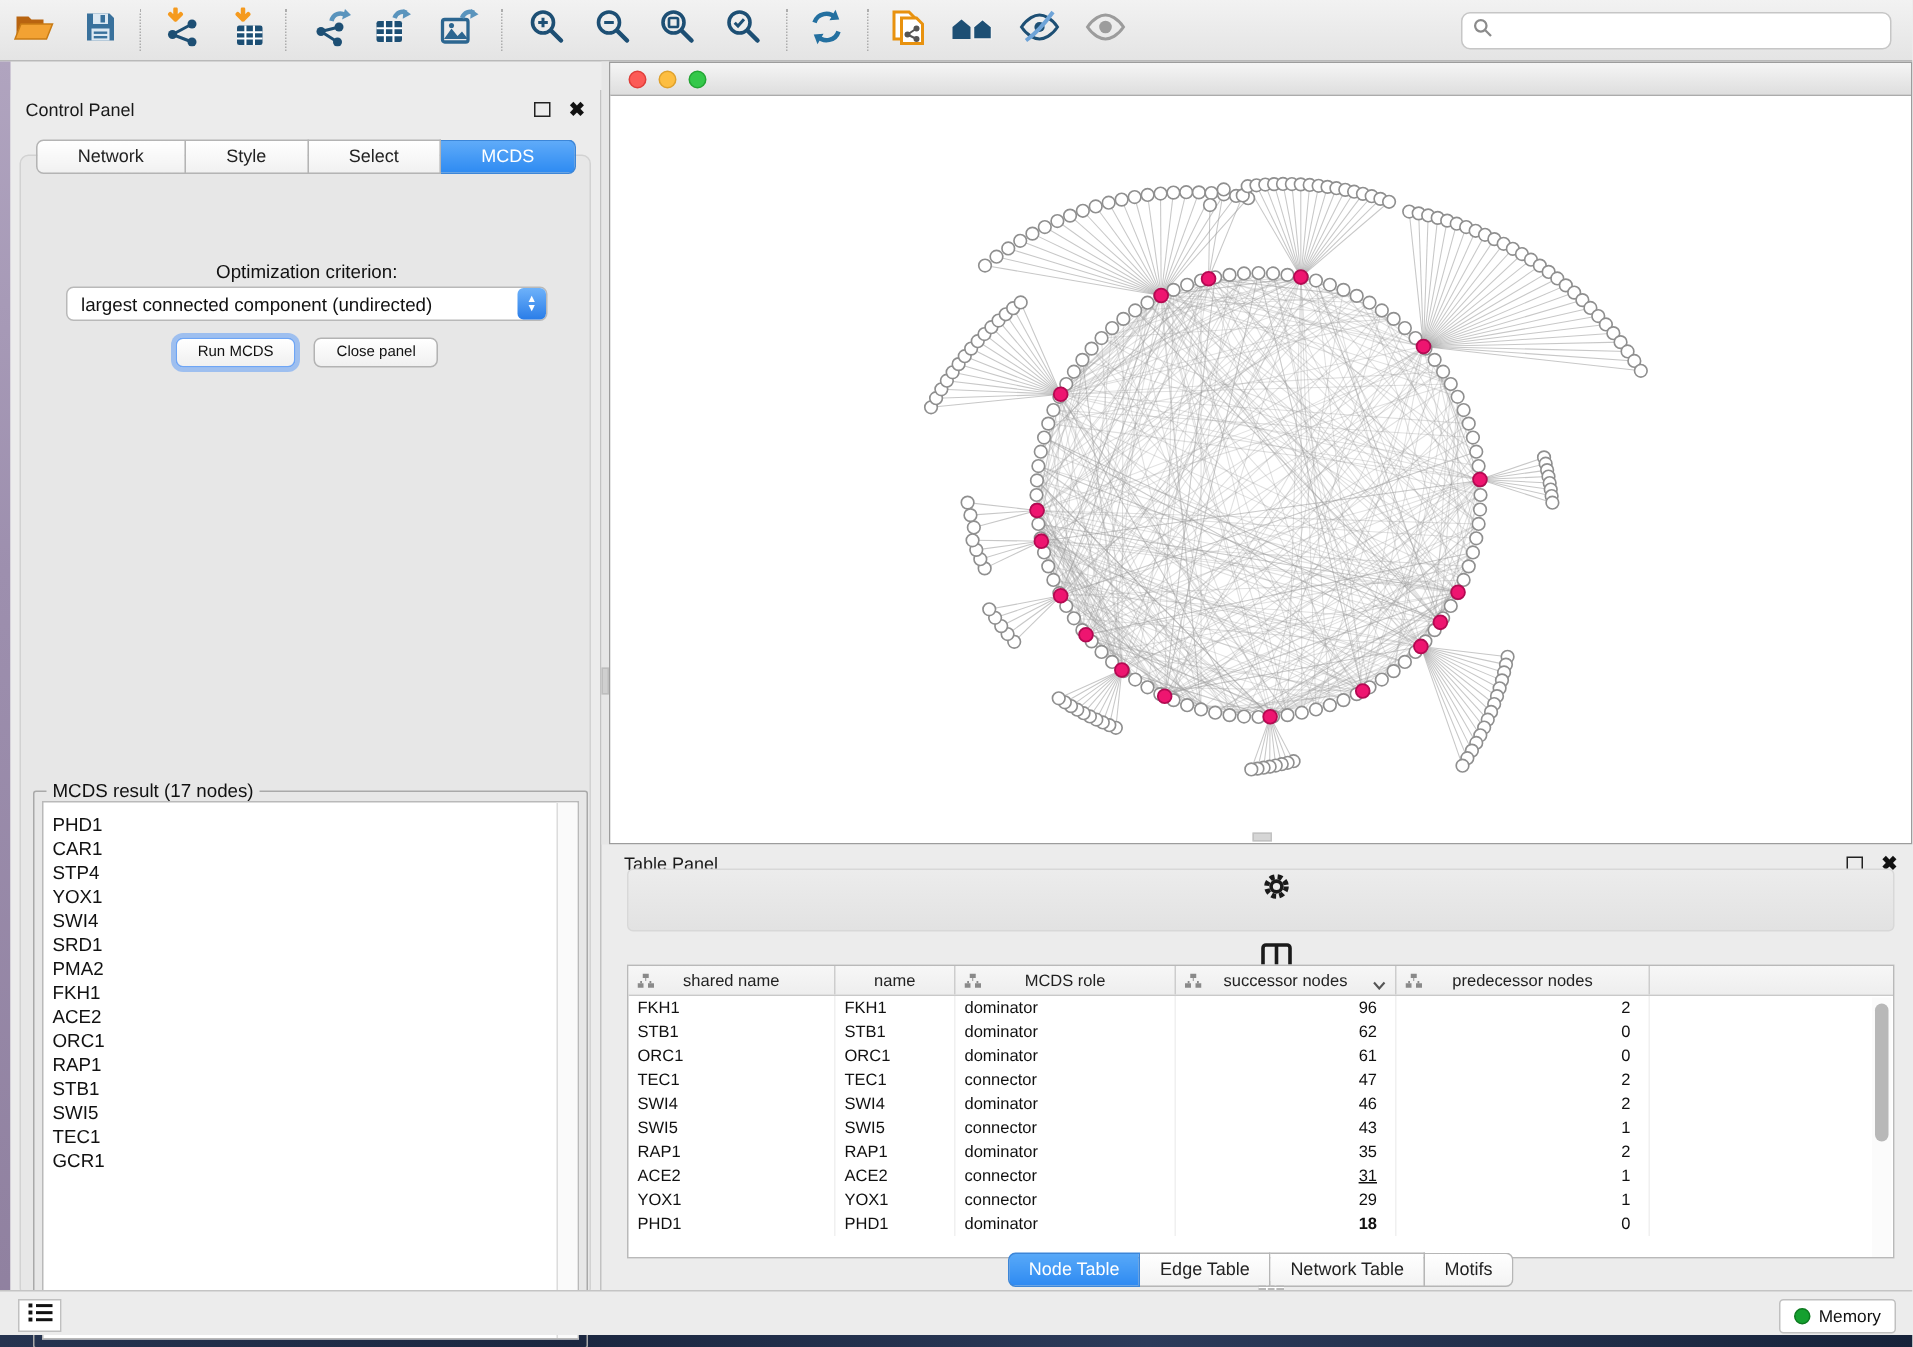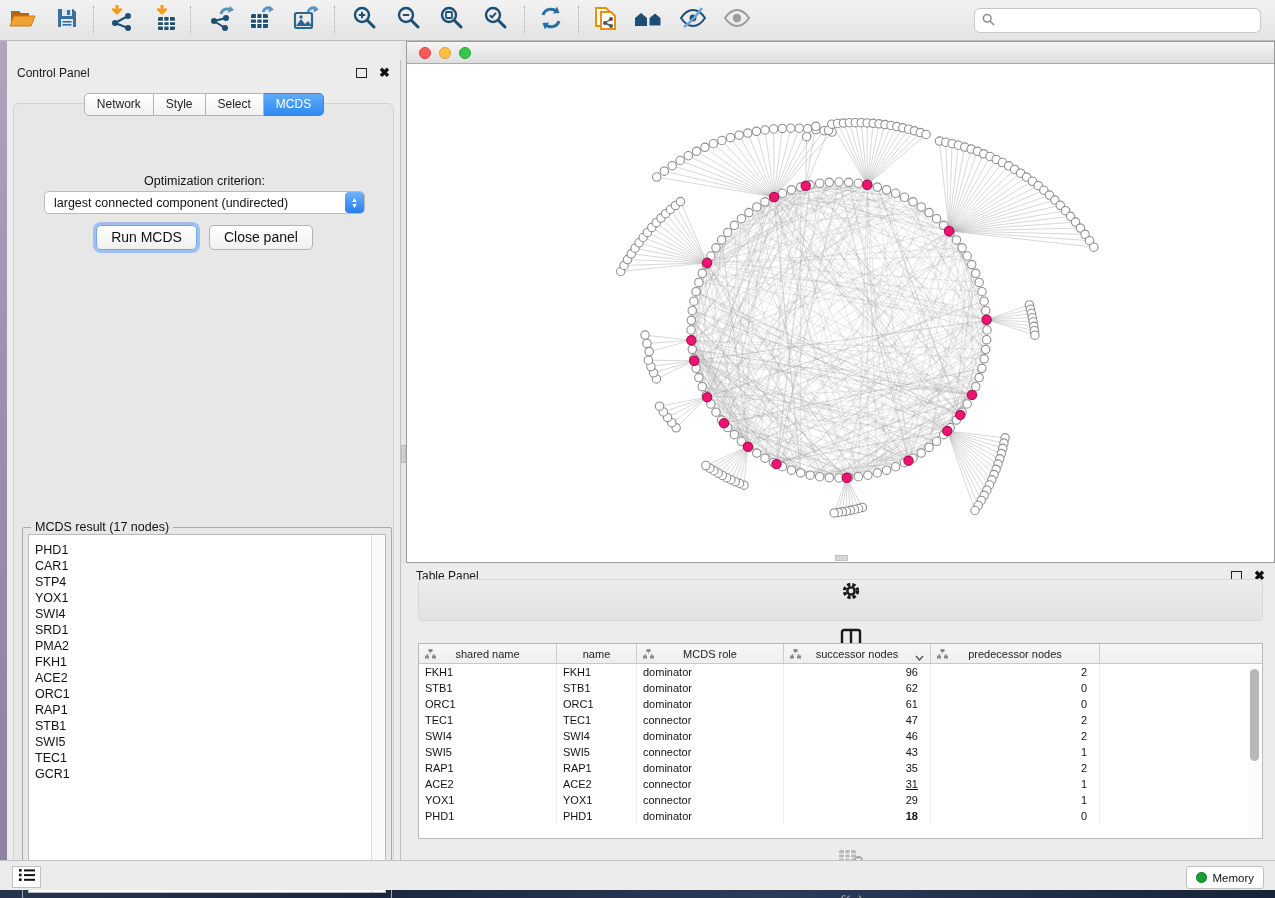--- a/index.html
+++ b/index.html
@@ -29,36 +29,36 @@
     background:#ececec; border-right:1px solid #c2c2c2;margin-top:19px; }
   .panel-titlebar { height:26px; display:flex; align-items:center; padding:0 10px; }
   .panel-title { font-size:12px; color:#1a1a1a; }
   .panel-titlebar .spacer { flex:1; }
   .float-glyph { width:11px; height:10px; border:1.5px solid #222; margin-right:12px; }
   .close-glyph { font-size:13px; font-weight:bold; color:#111; line-height:10px; }
 
   .cp-inner { position:absolute; left:6px; top:43px; width:381px; height:762px;
     background:#e7e7e7; border:1px solid #d2d2d2; border-radius:6px; }
   .cp-tabs { position:absolute; left:0; top:33px; width:394px; display:flex; justify-content:center; z-index:3; }
-  .cp-tab { font-size:12px; padding:3px 12px 4px; background:linear-gradient(#ffffff,#f1f1f1);
+  .cp-tab { font-size:12px; padding:3px 27px 4px; background:linear-gradient(#ffffff,#f1f1f1);
     border:1px solid #b4b4b4; border-left-width:0; color:#222; }
   .cp-tab:first-child { border-left-width:1px; border-radius:5px 0 0 5px; }
   .cp-tab:last-child { border-radius:0 5px 5px 0; }
   .cp-tab.active { background:linear-gradient(#5fabf9,#2e8bf2); color:#fff; border-color:#3c86d8; }
 
   .crit-label { position:absolute; left:0; top:70px; width:381px; text-align:center;
     font-size:12.5px; color:#111; }
   .crit-select { position:absolute; left:30px; top:87px; width:321px; height:23px;
     background:#fff; border:1px solid #b9b9b9; border-radius:5px;
     display:flex; align-items:center; font-size:12.5px; color:#111; padding-left:9px; }
   .crit-select .stepper { margin-left:auto; width:19px; height:21px; border-radius:4px;
     background:linear-gradient(#6eb2fa,#2a7de8); display:flex; flex-direction:column;
     align-items:center; justify-content:center; color:#fff; font-size:7px; line-height:6px; }
   .cp-buttons { position:absolute; left:0; top:121px; width:381px; display:flex; justify-content:center; gap:12px; }
-  .mac-btn { font-size:14px; padding:3px 14px 4px; background:linear-gradient(#ffffff,#f0f0f0);
+  .mac-btn { font-size:10px; padding:3px 14px 4px; background:linear-gradient(#ffffff,#f0f0f0);
     border:1px solid #b3b3b3; border-radius:5px; color:#111;
     font-family:"Liberation Sans",sans-serif; }
   .mac-btn.focus { box-shadow:0 0 0 3px rgba(110,165,245,.6); border-color:#6ea5f5; }
 
   .mcds-group { position:absolute; left:8px; top:423px; width:370px; height:372px;
     border:1px solid #a9a9a9; border-radius:2px; }
   .mcds-group-label { position:absolute; left:8px; top:-8px; background:#e7e7e7;
     padding:0 4px; font-size:12.5px; color:#111; }
   .mcds-list { position:absolute; left:5px; top:6px; width:358px; height:359px;
     background:#fff; border:1px solid #b9b9b9; overflow:hidden; }
@@ -1394,20 +1394,26 @@
           <div class="td" style="width: 147px;">dominator</div>
           <div class="td num" style="width: 147px; font-weight: bold;">18</div>
           <div class="td num" style="width: 169px;">0</div>
         </div>
       </div>
     <div class="tbl-scroll">
         <div class="tbl-thumb"></div>
       </div>
   </div>
 
+  <div class="tp-tabs" id="tp-tabs">
+      <div class="tp-tab active">Node Table</div>
+      <div class="tp-tab">Edge Table</div>
+      <div class="tp-tab">Network Table</div>
+      <div class="tp-tab">Motifs</div>
+    </div>
 </div>
 
 <div class="statusbar">
   <span class="list-btn">
     <span><svg width="18" height="14" viewBox="0 0 18 14">
           <g fill="#111">
             <rect x="1" y="1" width="2.6" height="2.6"></rect>
             <rect x="1" y="5.7" width="2.6" height="2.6"></rect>
             <rect x="1" y="10.4" width="2.6" height="2.6"></rect>
             <rect x="6" y="1.4" width="11" height="2"></rect>

